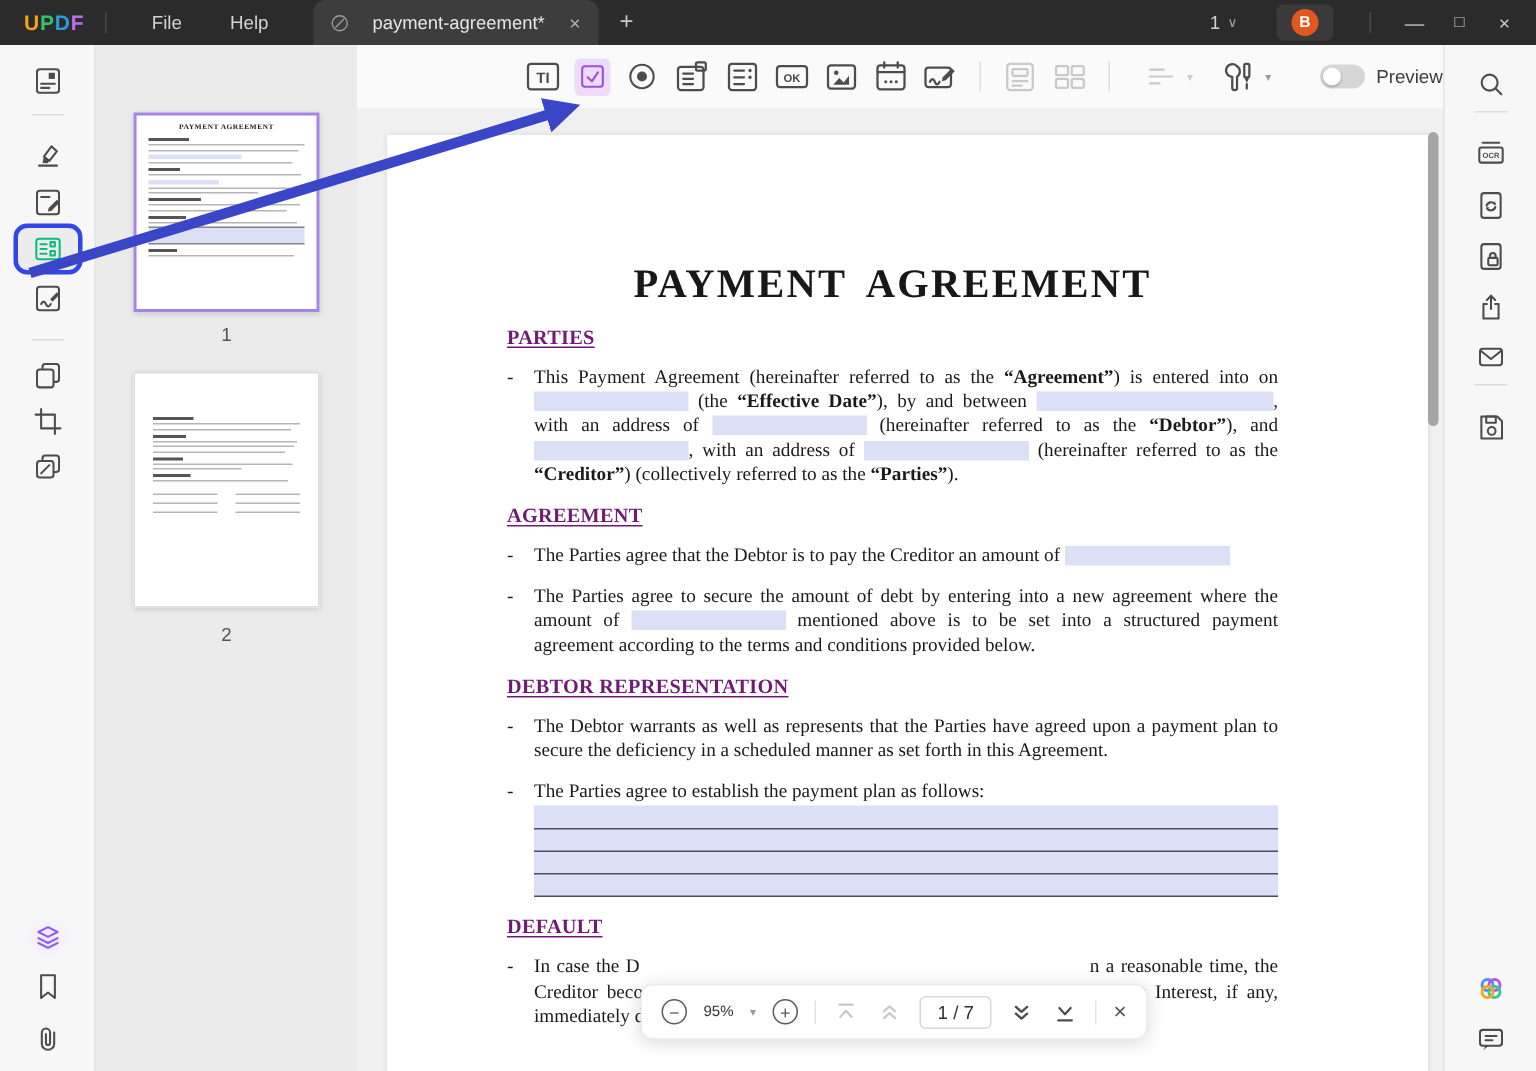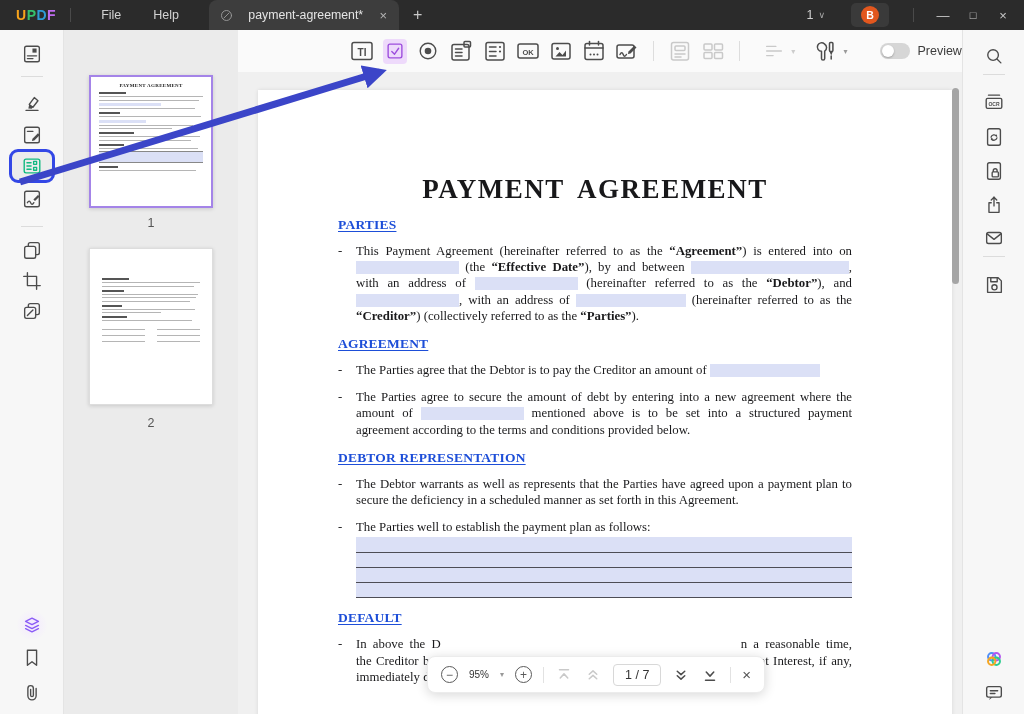--- a/index.html
+++ b/index.html
@@ -64,21 +64,21 @@
   .toggle .knob { position:absolute; left:2px; top:2px; width:12px; height:12px; border-radius:50%; background:#fff; box-shadow:0 1px 2px rgba(0,0,0,.25); }
   .preview-label { font-size:12.5px; color:#3c3c3c; }
 
   
   .viewer { position:relative; height:642px; background:#f0f0f0; overflow:hidden; }
   .page { position:absolute; left:20px; top:18px; width:694px; height:930px; background:#fff; box-shadow:0 0 4px rgba(0,0,0,.10); padding:0 100px 0 80px; }
   .scrollbar { position:absolute; right:3px; top:16px; width:7px; height:196px; border-radius:4px; background:#a5a5a5; }
 
   
   .doc-title { font-family:"Liberation Serif", serif; font-weight:bold; font-size:27px; letter-spacing:1.5px; word-spacing:6px; text-align:center; color:#18181a; margin:84px 0 12px; }
-  .doc-h { font-family:"Liberation Serif", serif; font-weight:bold; font-size:13.5px; color:#1d4ed8; text-decoration:underline; text-underline-offset:2px; margin:12px 0 10px; letter-spacing:.2px; }
+  .doc-h { font-family:"Liberation Serif", serif; font-weight:bold; font-size:13.5px; color:#701a75; text-decoration:underline; text-underline-offset:2px; margin:12px 0 10px; letter-spacing:.2px; }
   .doc-p { display:flex; margin:0 0 11px; font-family:"Liberation Serif", serif; font-size:12.8px; line-height:16.2px; color:#1a1a1c; }
   .doc-p .dash { width:18px; flex:0 0 18px; }
   .pbody { flex:1; text-align:justify; }
   .pbody .b { font-weight:bold; }
   .field { display:inline-block; height:13px; background:var(--field-blue,#dbe0f6); vertical-align:-3px; }
   .gap { display:inline-block; width:300px; }
   .block-field { margin-top:2px; background:var(--field-blue,#dbe0f6); padding-top:1px; }
   .bl-row { height:15px; border-bottom:1px solid #4d4d55; }
 
   
@@ -409,31 +409,31 @@
                 <span class="dash">-</span>
                 <div class="pbody"><span>The Parties agree to secure the amount of debt by entering into a new agreement where the amount of </span><span class="field" style="width: 103px;"></span><span> mentioned above is to be set into a structured payment agreement according to the terms and conditions provided below.</span></div>
               </div>
               <div class="doc-h">DEBTOR REPRESENTATION</div>
               <div class="doc-p">
                 <span class="dash">-</span>
                 <div class="pbody"><span>The Debtor warrants as well as represents that the Parties have agreed upon a payment plan to secure the deficiency in a scheduled manner as set forth in this Agreement.</span></div>
               </div>
               <div class="doc-p">
                 <span class="dash">-</span>
-                <div class="pbody"><span>The Parties well to establish the payment plan as follows:</span><div class="block-field">
+                <div class="pbody"><span>The Parties agree to establish the payment plan as follows:</span><div class="block-field">
                     <div class="bl-row"></div>
                     <div class="bl-row"></div>
                     <div class="bl-row"></div>
                     <div class="bl-row"></div>
                   </div></div>
               </div>
               <div class="doc-h">DEFAULT</div>
               <div class="doc-p">
                 <span class="dash">-</span>
-                <div class="pbody"><span>In above the D</span><span class="gap" style="width: 300px;"></span><span>n a reasonable time, the Creditor becomes entitled to declare the remaining amount and the present Interest, if any, immediately due and payable.</span></div>
+                <div class="pbody"><span>In case the D</span><span class="gap" style="width: 300px;"></span><span>n a reasonable time, the Creditor becomes entitled to declare the remaining amount and the present Interest, if any, immediately due and payable.</span></div>
               </div>
             </div>
         </div>
         <div class="scrollbar"></div>
 
         <div class="zoombar">
           <div class="zb-circle">−</div>
           <div class="zb-text">95%</div>
           <div class="zb-caret">▾</div>
           <div class="zb-circle">+</div>

